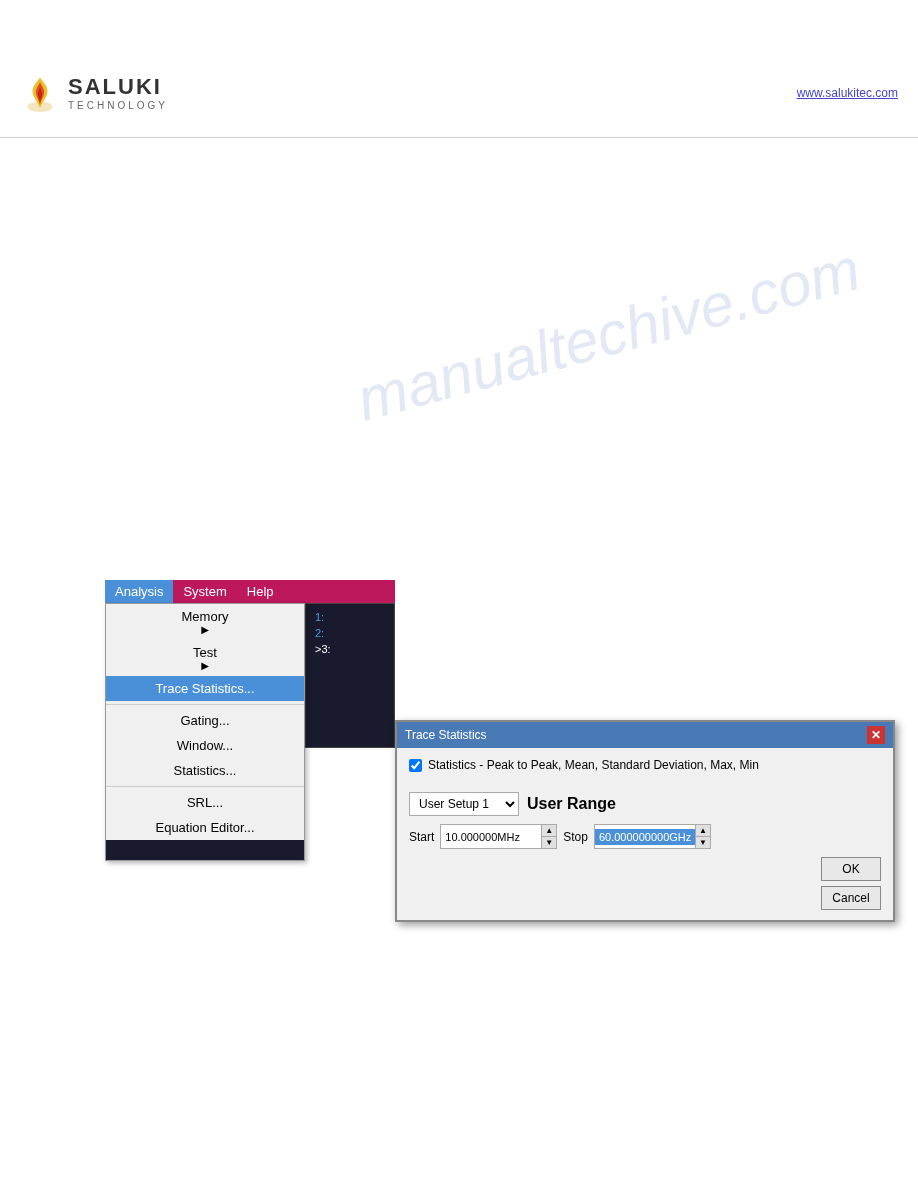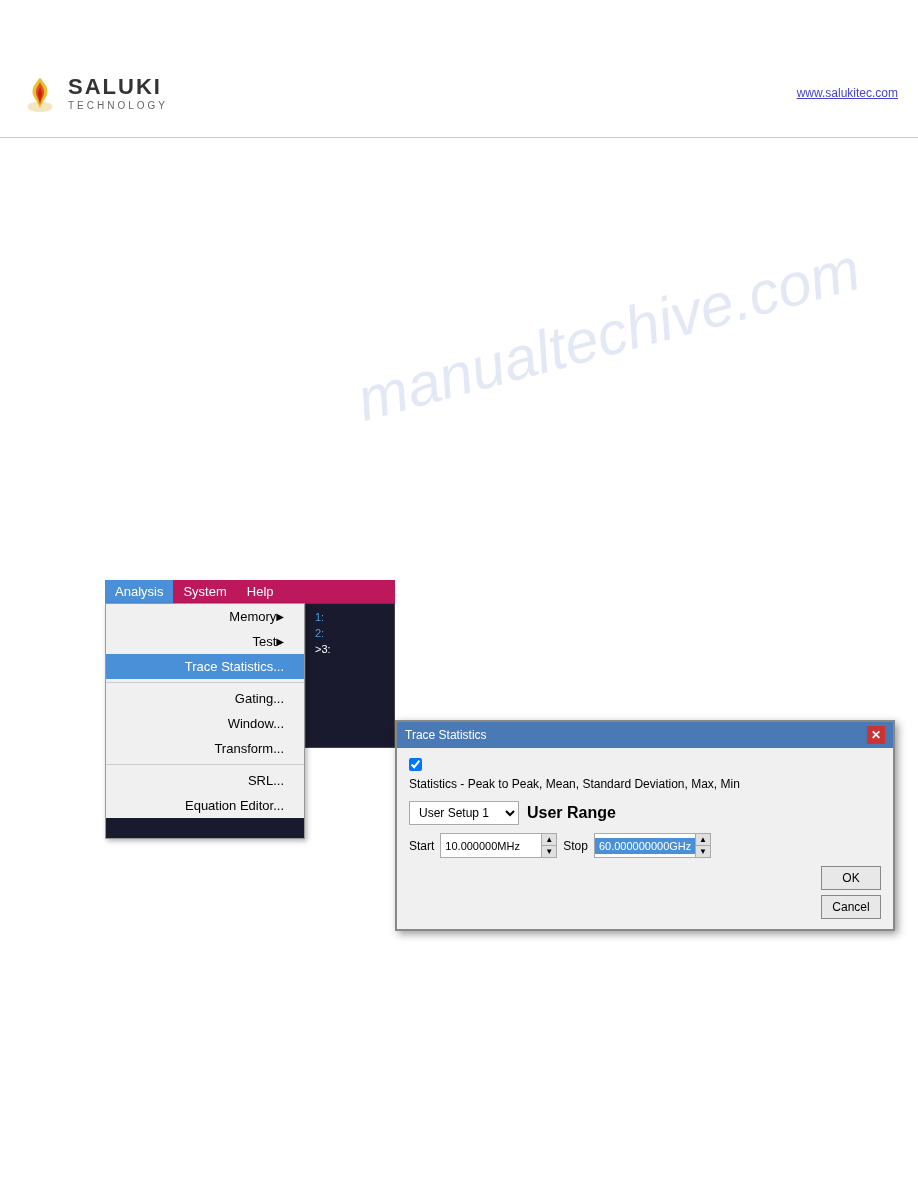--- a/index.html
+++ b/index.html
@@ -123,20 +123,21 @@
     }
 
     .dropdown-item {
       padding: 5px 20px;
       cursor: pointer;
       display: flex;
       align-items: center;
       justify-content: flex-end;
       font-size: 13px;
       color: #000;
+      flex-direction: column;
     }
 
     .dropdown-item:hover, .dropdown-item.highlighted {
       background: #4a90d9;
       color: white;
     }
 
     .dropdown-separator {
       height: 1px;
       background: #ccc;
@@ -206,25 +207,24 @@
       justify-content: center;
       font-weight: bold;
     }
 
     .dialog-content {
       padding: 10px 12px;
     }
 
     .dialog-checkbox-row {
       display: flex;
-      align-items: flex-start;
+      align-items: flex-end;
       gap: 6px;
-      margin-bottom: 10px;
-      font-size: 12px;
-      flex-direction: column;
+      margin-bottom: 20px;
+      font-size: 12px;
     }
 
     .dialog-row {
       display: flex;
       align-items: center;
       gap: 8px;
       margin-bottom: 8px;
     }
 
     .dialog-select {
@@ -367,21 +367,21 @@
           <span>Trace Statistics...</span>
         </div>
         <div class="dropdown-separator"></div>
         <div class="dropdown-item">
           <span>Gating...</span>
         </div>
         <div class="dropdown-item">
           <span>Window...</span>
         </div>
         <div class="dropdown-item">
-          <span>Transform...</span>
+          <span>Statistics...</span>
         </div>
         <div class="dropdown-separator"></div>
         <div class="dropdown-item">
           <span>SRL...</span>
         </div>
         <div class="dropdown-item">
           <span>Equation Editor...</span>
         </div>
         <div style="height:20px;background:#1a1a2e;"></div>
       </div>

